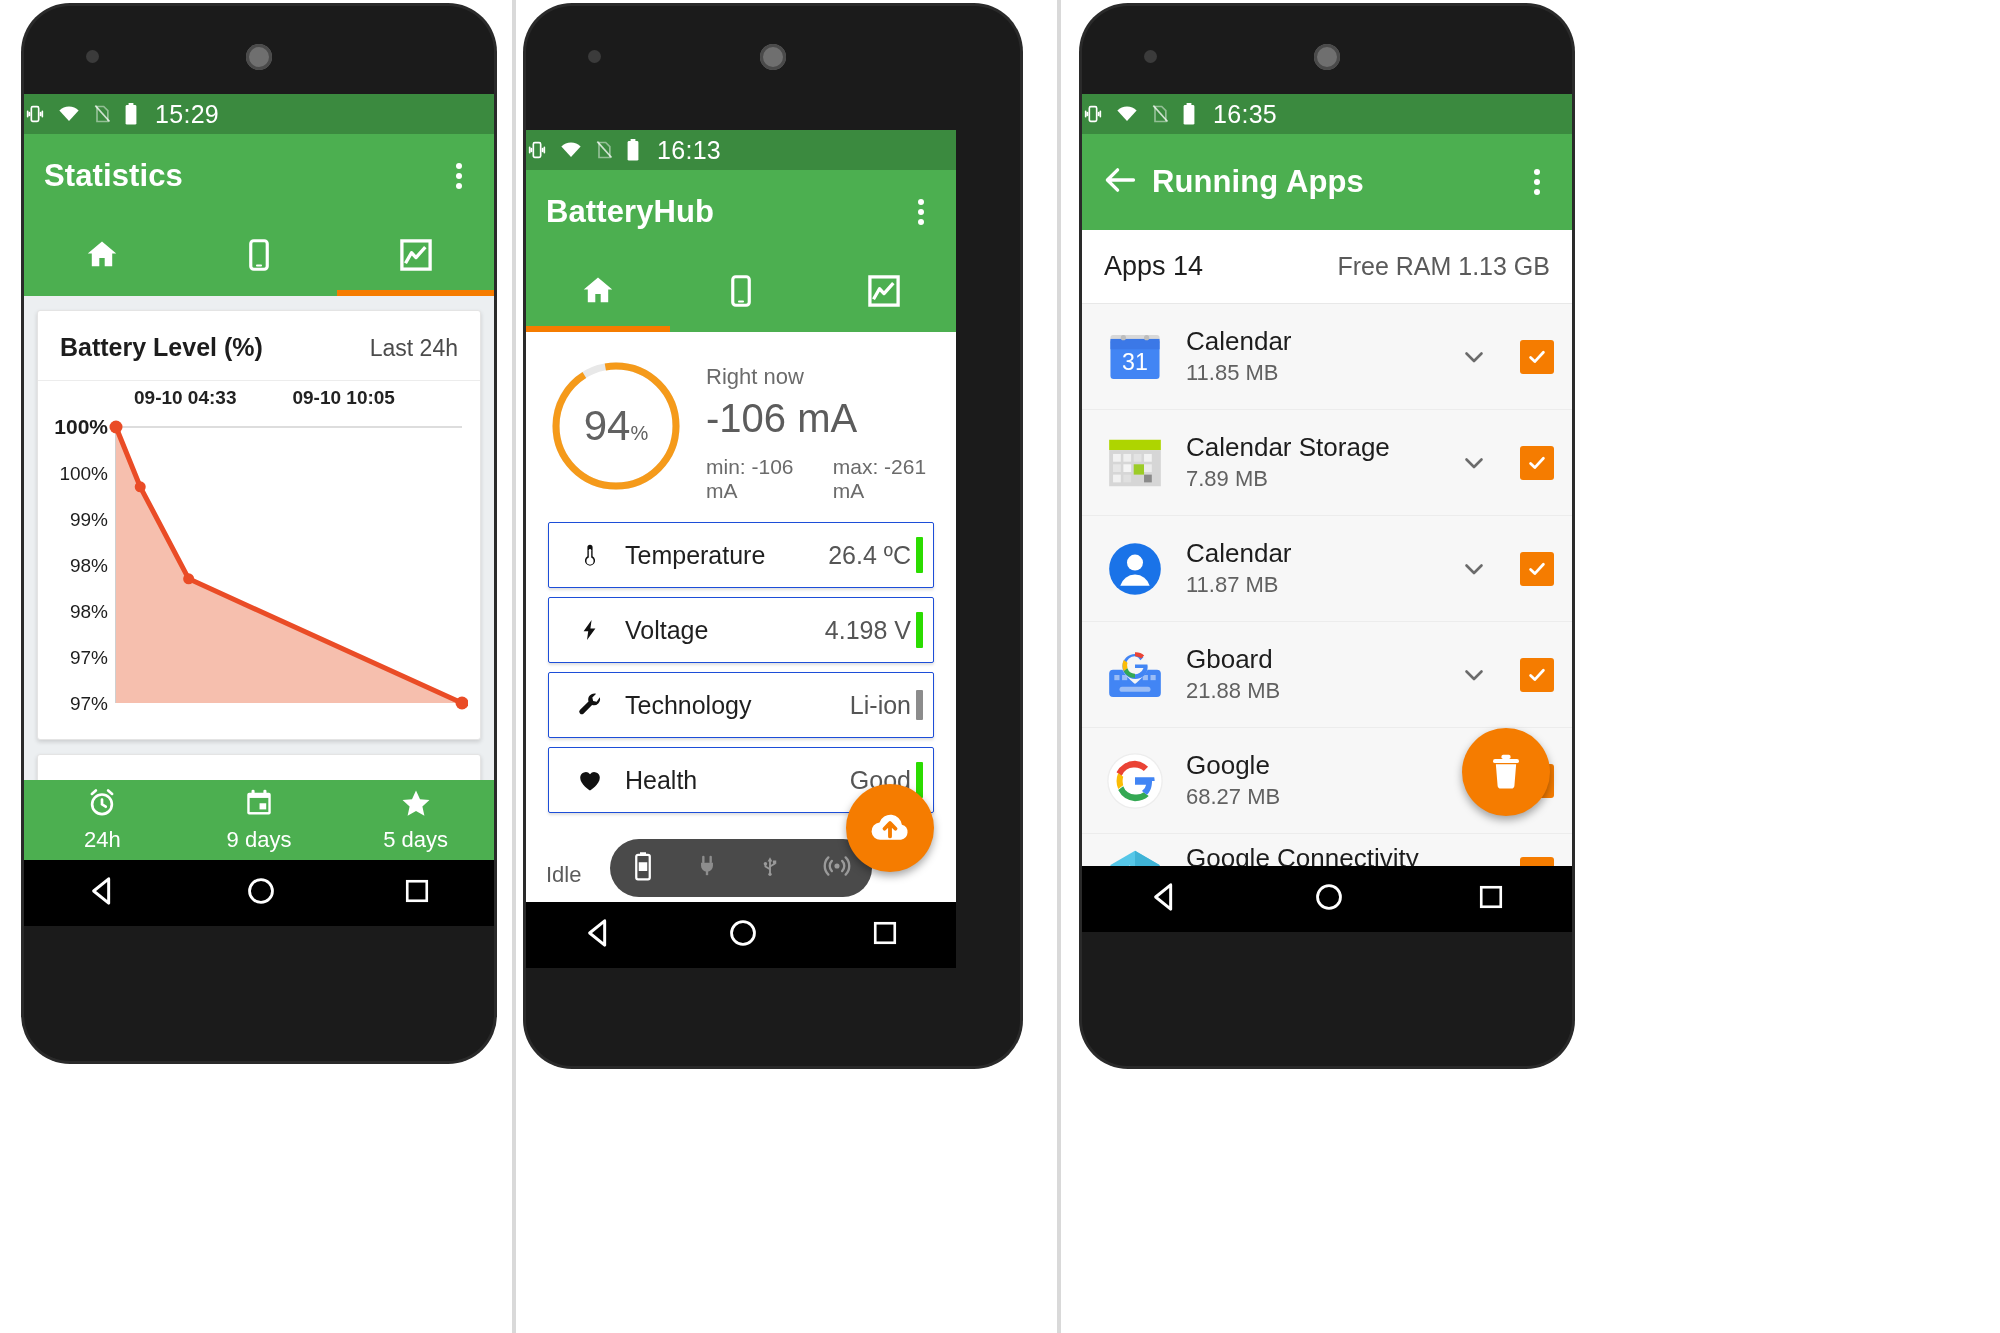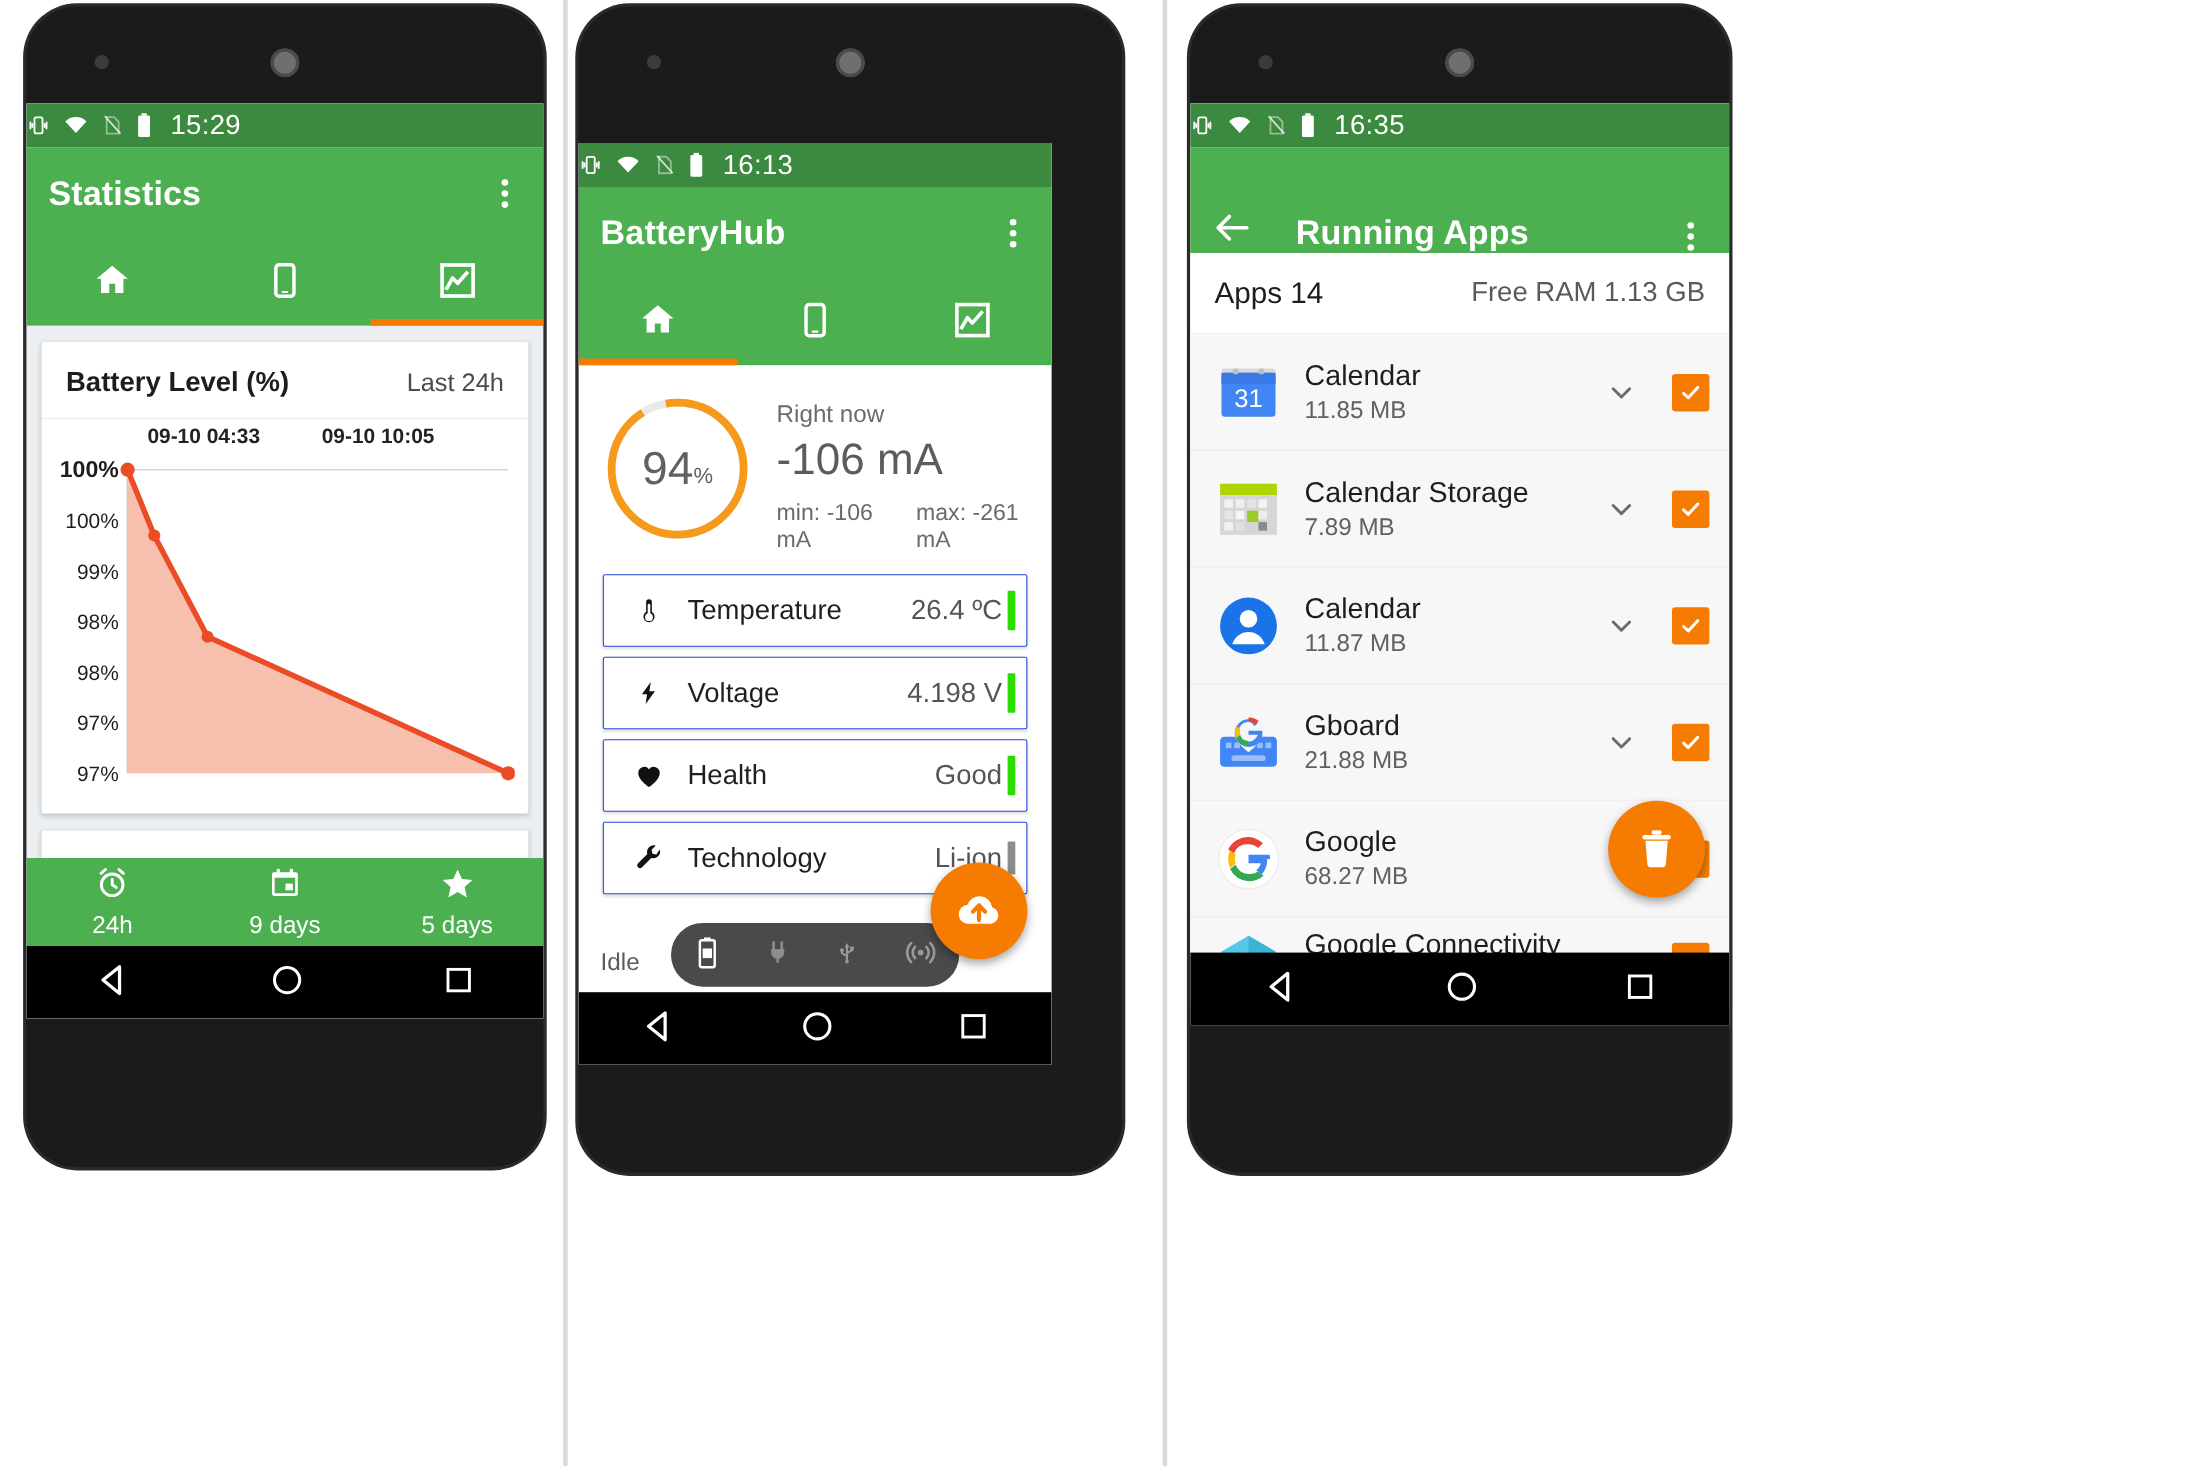--- a/index.html
+++ b/index.html
@@ -494,36 +494,36 @@
                   <path d="M13.6 2 5.6 13.2h4.6L9 22l8.4-11.6h-5z" fill="#111"></path>
                 </svg>
             </span>
             <span class="name">Voltage</span>
             <span class="val">4.198 V</span>
             <span class="bar" style="background:#2bdc00;height:36px;"></span>
           </div>
           <div class="statrow">
             <span class="ico">
               <svg width="28" height="28" viewBox="0 0 24 24">
+                  <path d="M20.4 5.4a5.3 5.3 0 0 1-6.6 6.6L6.4 19.4a2.2 2.2 0 0 1-3.1-3.1l7.4-7.4a5.3 5.3 0 0 1 6.6-6.6L14 5.6l.7 3 3 .7z" fill="#111"></path>
+                </svg>
+            </span>
+            <span class="name">Technology</span>
+            <span class="val">Li-ion</span>
+            <span class="bar" style="background:#8c8c8c;height:30px;"></span>
+          </div>
+          <div class="statrow">
+            <span class="ico">
+              <svg width="28" height="28" viewBox="0 0 24 24">
                   <path d="M12 21s-8.4-5.3-8.4-11A4.7 4.7 0 0 1 12 7.1 4.7 4.7 0 0 1 20.4 10c0 5.7-8.4 11-8.4 11z" fill="#111"></path>
                 </svg>
             </span>
             <span class="name">Health</span>
             <span class="val">Good</span>
             <span class="bar" style="background:#2bdc00;height:36px;"></span>
-          </div>
-          <div class="statrow">
-            <span class="ico">
-              <svg width="28" height="28" viewBox="0 0 24 24">
-                  <path d="M20.4 5.4a5.3 5.3 0 0 1-6.6 6.6L6.4 19.4a2.2 2.2 0 0 1-3.1-3.1l7.4-7.4a5.3 5.3 0 0 1 6.6-6.6L14 5.6l.7 3 3 .7z" fill="#111"></path>
-                </svg>
-            </span>
-            <span class="name">Technology</span>
-            <span class="val">Li-ion</span>
-            <span class="bar" style="background:#8c8c8c;height:30px;"></span>
           </div>
         </div>
 
         <div class="chipbar">
           <span>
             <svg width="24" height="30" viewBox="0 0 14 24">
                 <rect x="4.6" y="1" width="4.8" height="2.2" fill="#fff"></rect>
                 <rect x="1.6" y="3" width="10.8" height="19.6" rx="1.4" fill="none" stroke="#fff" stroke-width="1.8"></rect>
                 <rect x="3.6" y="9" width="6.8" height="7" fill="#fff"></rect>
               </svg>
@@ -612,21 +612,21 @@
           <span class="sbi">
             <svg width="16" height="24" viewBox="0 0 14 24">
                 <rect x="4.6" y="1" width="4.8" height="2.2" fill="#fff"></rect>
                 <rect x="1.6" y="3" width="10.8" height="19.6" rx="1.4" fill="#fff"></rect>
               </svg>
           </span>
           <span class="clock">16:35</span>
         </div>
 
         <div class="appbar">
-          <div class="titlerow" style="height:96px; gap:40px;align-items:flex-end;">
+          <div class="titlerow" style="height:96px; gap:14px;">
             <span>
               <svg width="36" height="36" viewBox="0 0 24 24">
                   <path d="M21 12H4M10.4 5.2 3.6 12l6.8 6.8" stroke="#fff" stroke-width="2.2" fill="none" stroke-linecap="round" stroke-linejoin="round"></path>
                 </svg>
             </span>
             <span class="title">Running Apps</span>
             <span class="dots">
                 <i></i>
                 <i></i>
                 <i></i>

